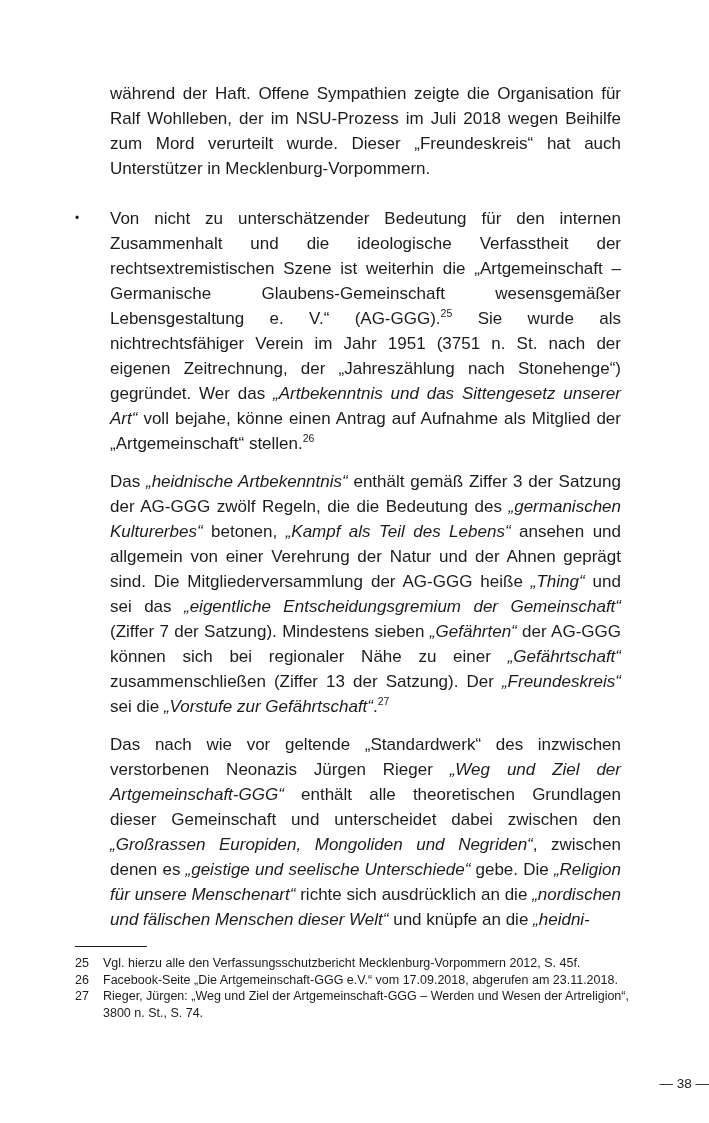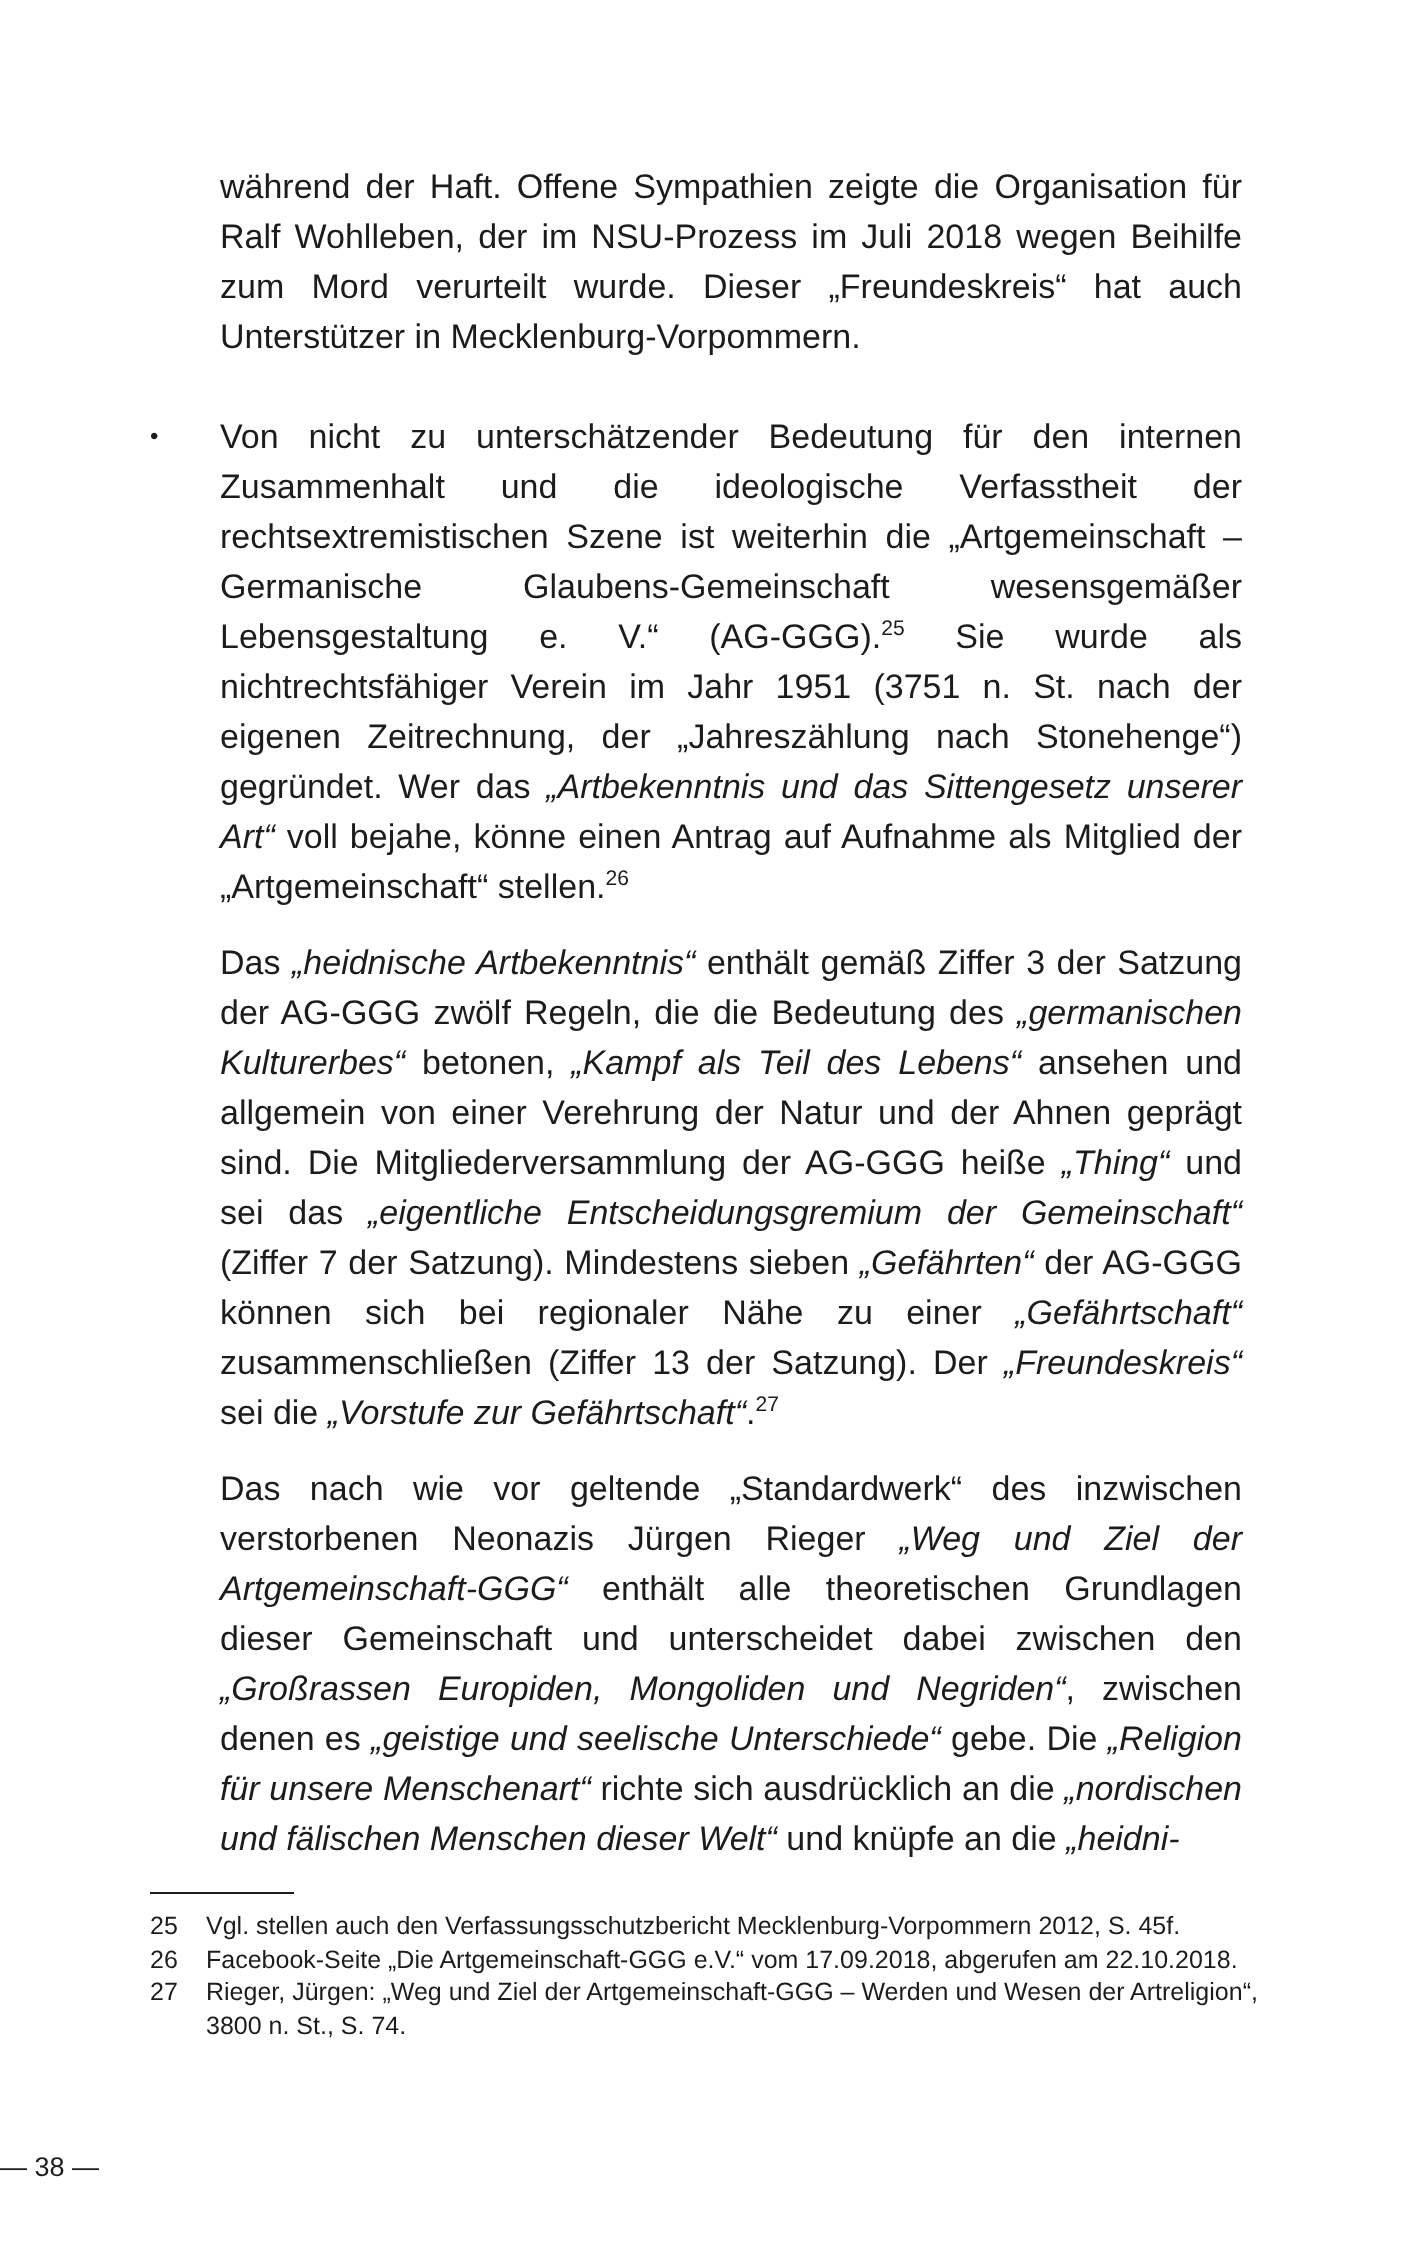--- a/index.html
+++ b/index.html
@@ -57,22 +57,23 @@
     margin-bottom: 8px;
   }
   .fn { display: flex; }
   .fn-num { flex: 0 0 28px; }
   .fn-text { flex: 1; }
   .page-number {
     position: absolute;
     left: 0;
     right: 0;
     top: 1076px;
-    text-align: left;
+    text-align: right;
     font-size: 13.5px;
+    padding-left: 16px;
   }
 </style>
 </head>
 <body>
 
 <div class="page">
 
   <div class="content">
 
     <p class="para"><span>während der Haft. Offene Sympathien zeigte die Organisation für Ralf Wohlleben, der im NSU-Prozess im Juli 2018 wegen Beihilfe zum Mord verurteilt wurde. Dieser „Freundeskreis“ hat auch Unterstützer in Mecklenburg-Vorpommern.</span></p>
@@ -86,26 +87,26 @@
 
     <p class="para gap2"><span>Das nach wie vor geltende „Standardwerk“ des inzwischen verstorbenen Neonazis Jürgen Rieger </span><span class="it">„Weg und Ziel der Artgemeinschaft-GGG“</span><span> enthält alle theoretischen Grundlagen dieser Gemeinschaft und unterscheidet dabei zwischen den </span><span class="it">„Großrassen Europiden, Mongoliden und Negriden“</span><span>, zwischen denen es </span><span class="it">„geistige und seelische Unterschiede“</span><span> gebe. Die </span><span class="it">„Religion für unsere Menschenart“</span><span> richte sich ausdrücklich an die </span><span class="it">„nordischen und fälischen Menschen dieser Welt“</span><span> und knüpfe an die </span><span class="it">„heidni-</span></p>
 
   </div>
 
   <div class="footnotes">
     <div class="fn-rule"></div>
 
     <div class="fn">
       <span class="fn-num">25</span>
-      <span class="fn-text">Vgl. stellen auch den Verfassungsschutzbericht Mecklenburg-Vorpommern 2012, S. 45f.</span>
+      <span class="fn-text">Vgl. hierzu alle den Verfassungsschutzbericht Mecklenburg-Vorpommern 2012, S. 45f.</span>
     </div>
 
     <div class="fn">
       <span class="fn-num">26</span>
-      <span class="fn-text">Facebook-Seite „Die Artgemeinschaft-GGG e.V.“ vom 17.09.2018, abgerufen am 22.10.2018.</span>
+      <span class="fn-text">Facebook-Seite „Die Artgemeinschaft-GGG e.V.“ vom 17.09.2018, abgerufen am 23.11.2018.</span>
     </div>
 
     <div class="fn">
       <span class="fn-num">27</span>
       <span class="fn-text">Rieger, Jürgen: „Weg und Ziel der Artgemeinschaft-GGG – Werden und Wesen der Artreligion“, 3800 n. St., S. 74.</span>
     </div>
   </div>
 
   <div class="page-number">— 38 —</div>
 

